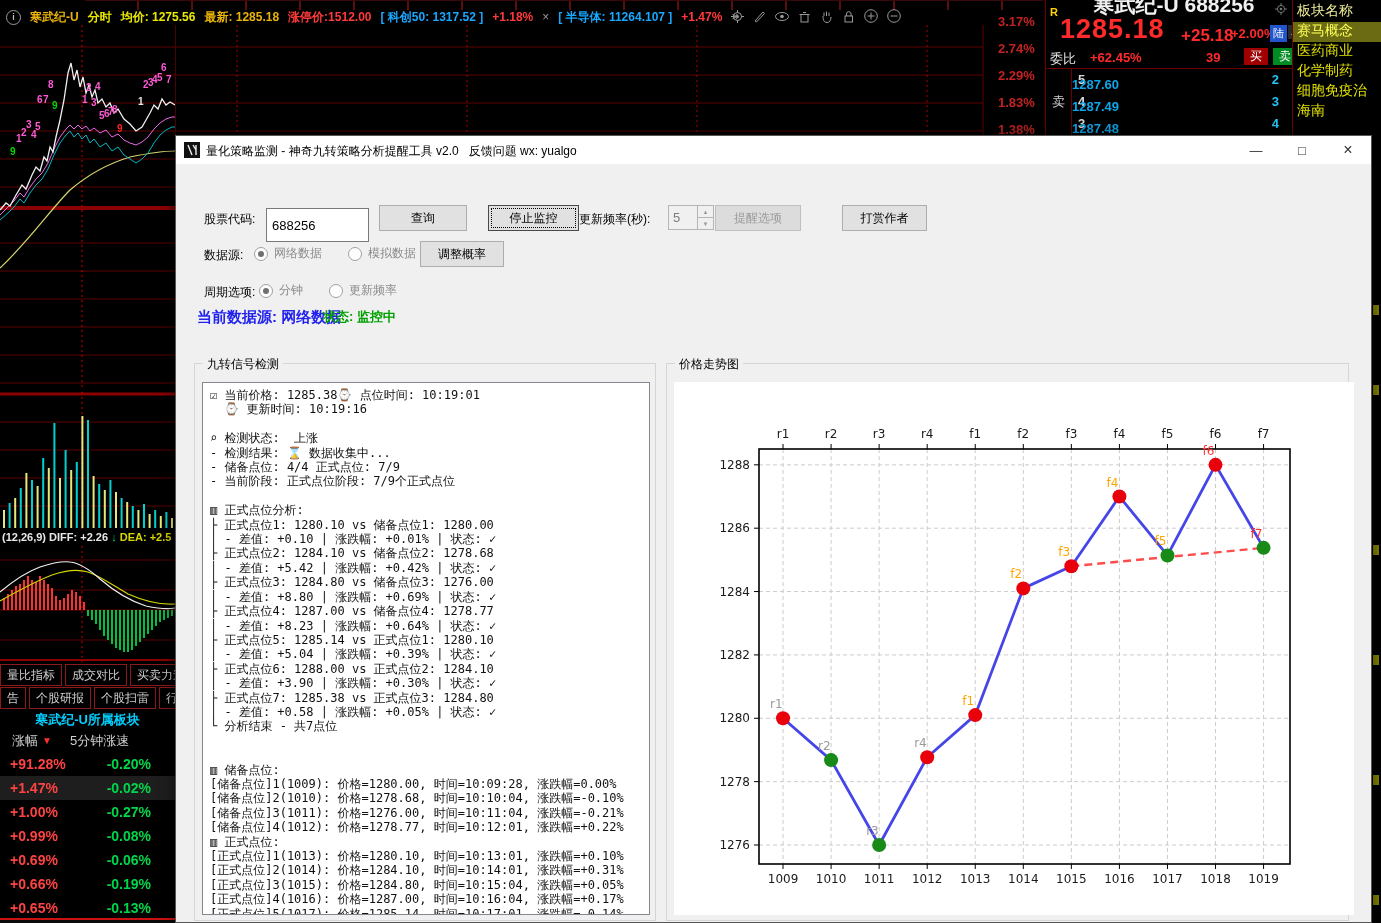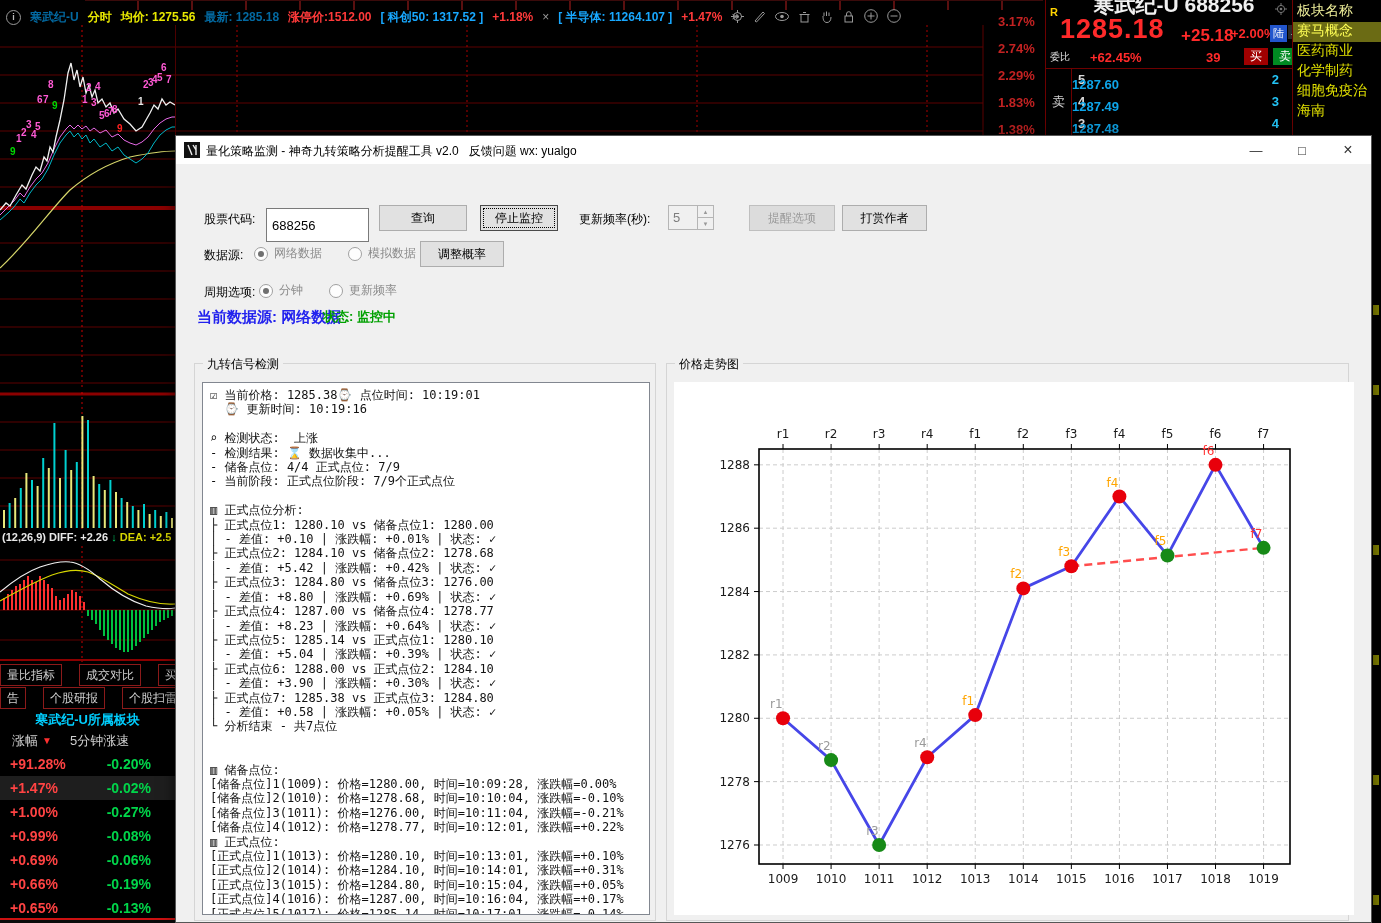--- a/index.html
+++ b/index.html
@@ -6,32 +6,32 @@
   #screen{position:relative;width:1381px;height:923px;background:#000;overflow:hidden;
           font-family:"Liberation Sans",sans-serif;}
   
   #topmenu-strip{position:absolute;left:85px;top:0;width:958px;height:9px;
     background:repeating-linear-gradient(90deg,#000 0 2px,#000 2px 52px,#5a0f0f 52px 54px);
     border-top:1px solid #3a0a0a;}
   #infobar{position:absolute;left:0;top:8px;width:1040px;height:18px;display:flex;align-items:center;
     gap:9px;padding-left:6px;font-size:12px;font-weight:bold;white-space:nowrap;}
   .info-ic{display:inline-flex;align-items:center;justify-content:center;width:13px;height:13px;
     border:1px solid #9a9a9a;border-radius:50%;color:#bbb;font-size:9px;font-weight:bold;}
-  .t-white{color:#0369a1}.t-yellow{color:#e8e800}.t-red{color:#ff3a3a}.t-blue{color:#18a8ff}
+  .t-white{color:#eab308}.t-yellow{color:#e8e800}.t-red{color:#ff3a3a}.t-blue{color:#18a8ff}
   .t-x{color:#9a9a9a;font-weight:normal}
   #chart-toolbar{position:absolute;left:730px;top:7px;width:180px;height:18px;display:flex;gap:7px;align-items:center;}
   #chart-toolbar svg{display:block}
   #left-strip{position:absolute;left:0;top:25px;width:175px;height:898px;border-right:1px solid #4d0000;}
   #left-strip svg{position:absolute;left:0;display:block}
   #mini-annots{position:absolute;left:0;top:0;width:175px;height:365px;pointer-events:none;}
   #mini-annots span{position:absolute;font-size:10px;font-weight:bold;line-height:10px;}
   #macd-header{position:absolute;left:2px;top:506px;width:173px;height:14px;font-size:11px;
     font-weight:bold;white-space:nowrap;overflow:hidden;}
   #macd-header .mh-w{color:#e8e8e8}#macd-header .mh-g{color:#00cc66}#macd-header .mh-y{color:#d6d600}
-  .tabs-row{position:absolute;left:0;width:175px;height:22px;display:flex;gap:17px;overflow:hidden;}
+  .tabs-row{position:absolute;left:0;width:175px;height:22px;display:flex;gap:3px;overflow:hidden;}
   .tab-cell{flex:0 0 auto;border:1px solid #8b1a1a;background:#000;color:#cfcfcf;font-size:12px;
     display:flex;align-items:center;justify-content:center;padding:0 6px;white-space:nowrap;}
   #board-title{position:absolute;left:0;top:686px;width:175px;height:17px;color:#00cfff;
     font-size:13px;font-weight:bold;text-align:center;}
   #col-header{position:absolute;left:0;top:704px;width:175px;height:23px;display:flex;align-items:center;
     color:#cfcfcf;font-size:13px;padding-left:12px;box-sizing:border-box;gap:4px;white-space:nowrap;}
   #col-header .sort{color:#ff3030;font-size:10px;}
   #pct-rows{position:absolute;left:0;top:727px;width:175px;}
   .pct-row{height:24px;display:flex;align-items:center;justify-content:space-between;
     padding:0 24px 0 10px;font-size:14px;font-weight:bold;white-space:nowrap;}
@@ -45,21 +45,21 @@
   #quote-panel{position:absolute;left:1045px;top:0;width:247px;height:135px;border-left:1px solid #6e0000;overflow:hidden;}
   .r-badge{position:absolute;left:4px;top:6px;color:#ffd400;font-size:11px;font-weight:bold;}
   .q-title{position:absolute;left:28px;top:-9px;width:200px;text-align:center;color:#f0f0f0;
     font-size:21px;font-weight:bold;white-space:nowrap;}
   .q-gear{position:absolute;left:228px;top:2px;}
   .q-price{position:absolute;left:14px;top:14px;color:#ff2a2a;font-size:27px;font-weight:bold;letter-spacing:1px;}
   .q-chg{position:absolute;left:135px;top:26px;color:#ff2a2a;font-size:17px;font-weight:bold;}
   .q-pct{position:absolute;left:185px;top:26px;color:#ff2a2a;font-size:13px;font-weight:bold;}
   .q-lu{position:absolute;left:224px;top:25px;background:#2255cc;color:#fff;font-size:11px;padding:1px 3px;}
   .q-more{position:absolute;left:242px;top:25px;color:#aaa;background:#2a2a2a;font-size:9px;padding:2px 2px;}
-  .q-weibi-label{position:absolute;left:4px;top:50px;color:#e8e8e8;font-size:10px;}
+  .q-weibi-label{position:absolute;left:4px;top:50px;color:#e8e8e8;font-size:13px;}
   .q-weibi-val{position:absolute;left:44px;top:50px;color:#ff2a2a;font-size:13px;font-weight:bold;}
   .q-weicha{position:absolute;left:160px;top:50px;color:#ff2a2a;font-size:13px;font-weight:bold;}
   .q-buy{position:absolute;left:198px;top:48px;width:24px;height:17px;background:#a00000;color:#fff;
     font-size:12px;display:flex;align-items:center;justify-content:center;}
   .q-sell{position:absolute;left:227px;top:48px;width:24px;height:17px;background:#008a22;color:#fff;
     font-size:12px;display:flex;align-items:center;justify-content:center;}
   .q-sep{position:absolute;left:0;top:68px;width:247px;height:0;border-top:1px solid #6e0000;}
   .q-side{position:absolute;left:0;top:69px;width:25px;height:66px;border-right:1px solid #6e0000;
     color:#cfcfcf;font-size:13px;display:flex;align-items:center;justify-content:center;}
   #ask-rows{position:absolute;left:26px;top:69px;width:221px;}
@@ -485,28 +485,28 @@
       <div class="win-btns">
         <div class="win-btn">—</div>
         <div class="win-btn">□</div>
         <div class="win-btn" style="font-size:16px">×</div>
       </div>
     </div>
 
     <span class="fld-label" style="left:28px;top:75px">股票代码:</span>
     <input id="code-input" value="688256" style="">
     <div class="btn" style="left:203px;top:69px;width:88px">查询</div>
-    <div class="btn focused" style="left:304px;top:69px;width:78px">停止监控</div>
+    <div class="btn focused" style="left:312px;top:69px;width:91px">停止监控</div>
     <span class="fld-label" style="left:403px;top:75px">更新频率(秒):</span>
     <div id="spinner">
       <span id="spin-val">5</span>
       <span class="spin-btn" id="spin-up">▲</span>
       <span class="spin-btn" id="spin-down">▼</span>
     </div>
-    <div class="btn disabled" style="left:573px;top:69px;width:86px">提醒选项</div>
+    <div class="btn disabled" style="left:539px;top:69px;width:86px">提醒选项</div>
     <div class="btn" style="left:666px;top:69px;width:85px">打赏作者</div>
 
     <span class="fld-label" style="left:28px;top:111px">数据源:</span>
     <div class="radio-group" id="source-radios" style="left:78px;top:109px">
         <span class="radio sel">
     <span class="circ"></span>
     <span>网络数据</span>
         </span>
         <span class="radio">
     <span class="circ"></span>

